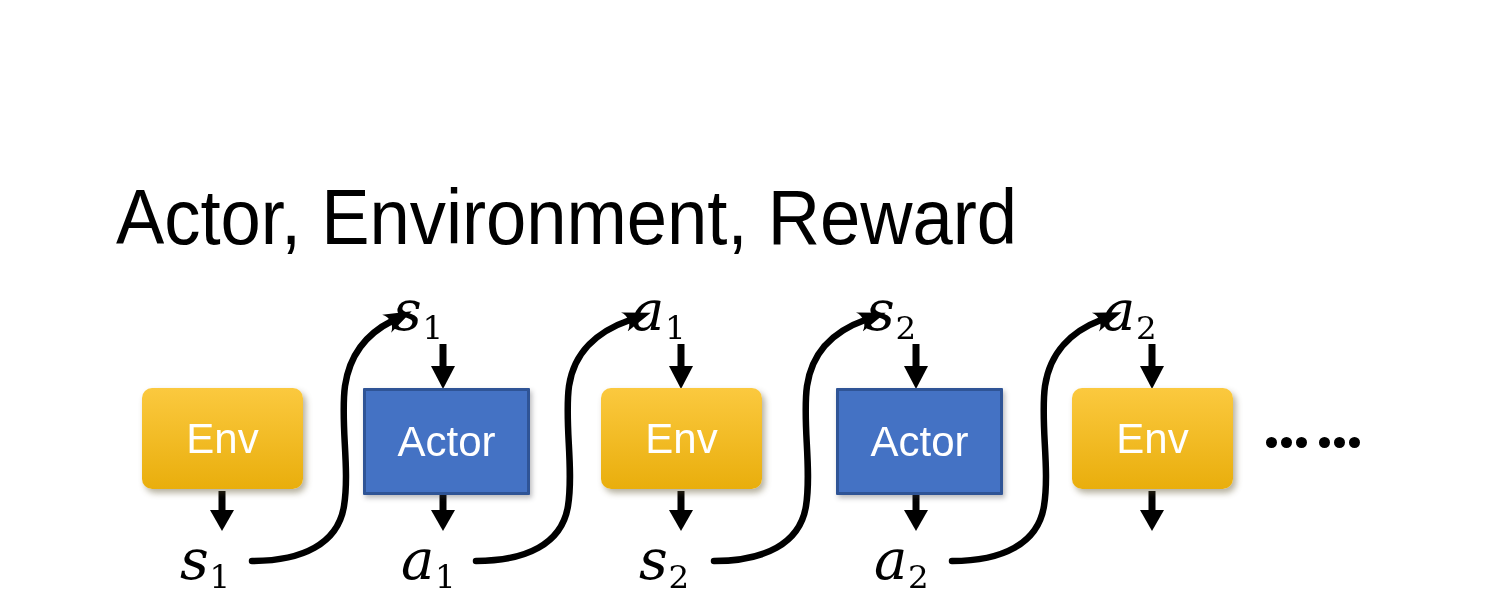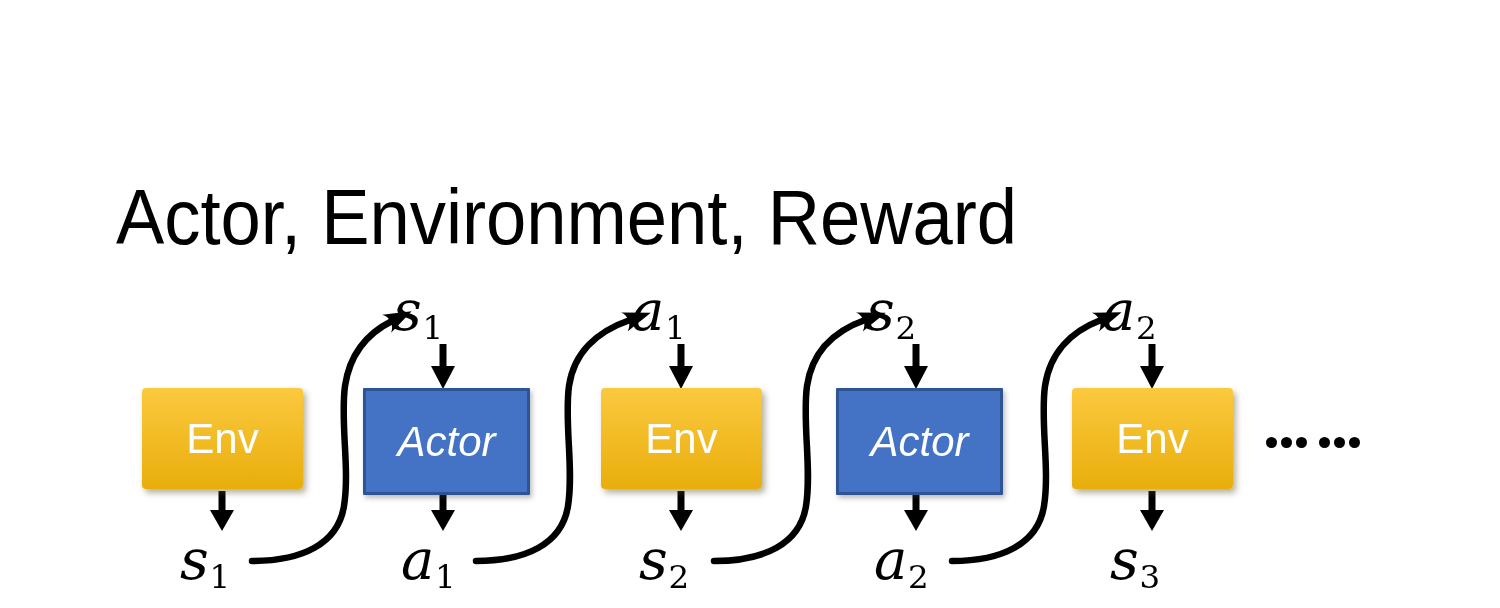--- a/index.html
+++ b/index.html
@@ -12,32 +12,31 @@
     position:absolute; left:116px; top:127px;
     font-size:77px; font-weight:300; line-height:1;
     color:var(--title-text,#000);
     letter-spacing:0px; white-space:nowrap;
     transform:scaleX(0.94); transform-origin:left top;
   }
   .box {
     position:absolute; top:388px; width:161px; height:101px;
     display:flex; align-items:center; justify-content:center;
     font-size:42px; color:var(--box-text,#fff);
-    border-radius:4px;
+    border-radius:10px;
   }
   .box.env {
     background:linear-gradient(180deg, var(--env-gradient-top,#FBC93F) 0%, var(--env-gradient-bottom,#E9AE0C) 100%);
     box-shadow:3px 4px 6px rgba(90,80,40,0.45);
   }
   .box.actor {
     background:var(--actor-fill,#4472C4);
     border:3px solid var(--actor-border,#2F5496);
     border-radius:1px;
     box-shadow:2px 3px 5px rgba(60,60,70,0.35);
-    font-style:italic;
   }
   .p1 { left:142px; }  .p2 { left:363px; }  .p3 { left:601px; }
   .p4 { left:836px; }  .p5 { left:1072px; }
   .mlabel {
     position:absolute; width:100px; text-align:left;
     font-family:"DejaVu Serif", serif; font-style:italic;
     font-size:56px; line-height:1; color:#000; white-space:nowrap;
   }
   .mlabel sub {
     font-style:normal; font-size:0.58em;
@@ -140,21 +139,20 @@
 
   <div class="mlabel top t1"><i>s</i><sub>1</sub></div>
   <div class="mlabel top t2"><i>a</i><sub>1</sub></div>
   <div class="mlabel top t3"><i>s</i><sub>2</sub></div>
   <div class="mlabel top t4"><i>a</i><sub>2</sub></div>
 
   <div class="mlabel bottom g1"><i>s</i><sub>1</sub></div>
   <div class="mlabel bottom g2"><i>a</i><sub>1</sub></div>
   <div class="mlabel bottom g3"><i>s</i><sub>2</sub></div>
   <div class="mlabel bottom g4"><i>a</i><sub>2</sub></div>
-  <div class="mlabel bottom g5"><i>s</i><sub>3</sub></div>
 
   <div class="dots" aria-label="……">
       <span class="dot-group">
         <span class="dot"></span>
         <span class="dot"></span>
         <span class="dot"></span>
       </span>
       <span class="dot-group">
         <span class="dot"></span>
         <span class="dot"></span>

